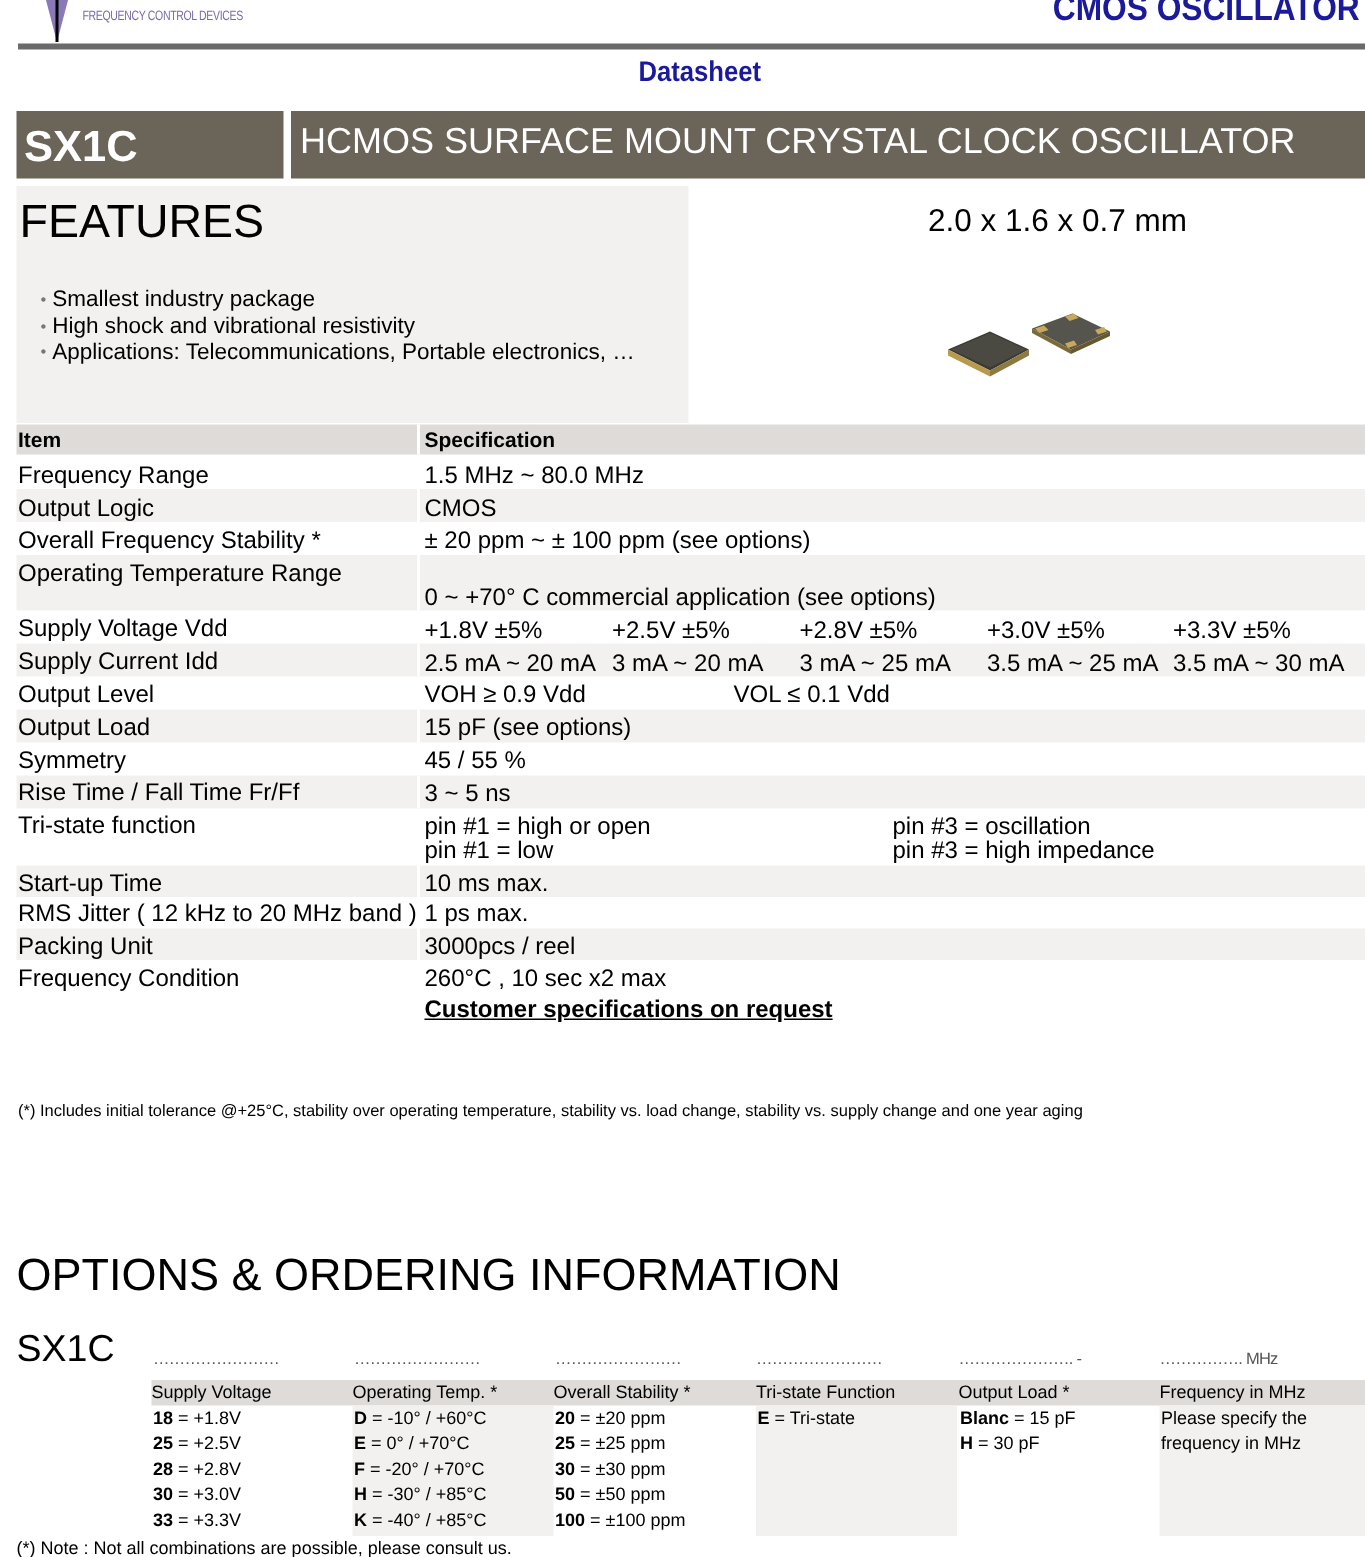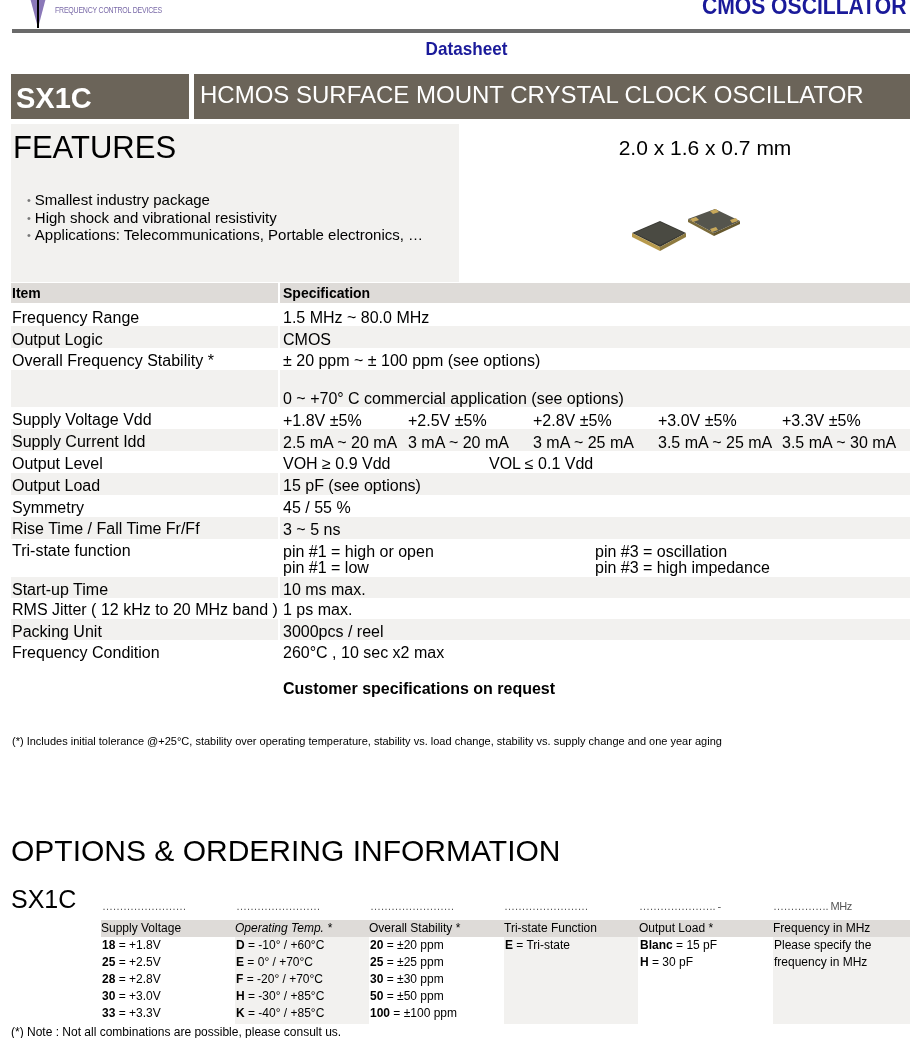--- a/index.html
+++ b/index.html
@@ -107,20 +107,21 @@
   <div class="spec-row alt" style="top:326px;height:22px;">
     <span class="c1" style="top:5px;">Output Logic</span>
     <div class="col-sep"></div>
     <span class="c2" style="top:5px;">CMOS</span>
   </div>
   <div class="spec-row" style="top:348px;height:22px;">
     <span class="c1" style="top:4px;">Overall Frequency Stability *</span>
     <span class="c2" style="top:4px;">± 20 ppm  ~  ± 100 ppm (see options)</span>
   </div>
   <div class="spec-row alt" style="top:370px;height:37px;">
+    <span class="c1" style="top:4px;">Operating Temperature Range</span>
     <div class="col-sep"></div>
     <span class="c2" style="top:20px;">0 ~ +70° C commercial application (see options)</span>
   </div>
   <div class="spec-row" style="top:407px;height:22px;">
     <span class="c1" style="top:4px;">Supply Voltage Vdd</span>
     <span class="vcell" style="left:272px;top:5px;">+1.8V  ±5%</span>
     <span class="vcell" style="left:397px;top:5px;">+2.5V  ±5%</span>
     <span class="vcell" style="left:522px;top:5px;">+2.8V  ±5%</span>
     <span class="vcell" style="left:647px;top:5px;">+3.0V  ±5%</span>
     <span class="vcell" style="left:771px;top:5px;">+3.3V  ±5%</span>
@@ -172,21 +173,21 @@
   <div class="spec-row alt" style="top:619px;height:21px;">
     <span class="c1" style="top:4px;">Packing Unit</span>
     <div class="col-sep"></div>
     <span class="c2" style="top:4px;">3000pcs / reel</span>
   </div>
   <div class="spec-row" style="top:640px;height:22px;">
     <span class="c1" style="top:4px;">Frequency Condition</span>
     <span class="c2" style="top:4px;">260°C , 10 sec x2 max</span>
   </div>
   <div class="spec-row" style="top:662px;height:20px;">
-    <span class="c2" style="top:18px;font-weight:bold;">Customer specifications on request</span>
+    <span class="c2" style="top:3px;font-weight:bold;text-decoration:underline;">Customer specifications on request</span>
   </div>
 </div>
 
 <div class="abs footnote">(*) Includes initial tolerance @+25°C, stability over operating temperature, stability vs. load change, stability vs. supply change and one year aging</div>
 
 <div class="abs ord-title">OPTIONS &amp; ORDERING INFORMATION</div>
 <div class="abs ord-model">SX1C</div>
 
 <span class="ord-dots" style="left:102px;">……………………</span>
 <span class="ord-dots" style="left:236px;">……………………</span>
@@ -203,21 +204,21 @@
     <div><b>18</b> = <span>+1.8V</span></div>
     <div><b>25</b> = <span>+2.5V</span></div>
     <div><b>28</b> = <span>+2.8V</span></div>
     <div><b>30</b> = <span>+3.0V</span></div>
     <div><b>33</b> = <span>+3.3V</span></div>
   </div>
 </div>
 
 <div class="ord-col" style="left:235px;">
   <div class="bodybg" style="background:#f2f1ef;"></div>
-  <div class="h" style="position:relative;font-style:italic;">Operating Temp. *</div>
+  <div class="h" style="position:relative;">Operating Temp. *</div>
   <div class="rows">
     <div><b>D</b> = <span>-10° / +60°C</span></div>
     <div><b>E</b> = <span>0° / +70°C</span></div>
     <div><b>F</b> = <span>-20° / +70°C</span></div>
     <div><b>H</b> = <span>-30° / +85°C</span></div>
     <div><b>K</b> = <span>-40° / +85°C</span></div>
   </div>
 </div>
 
 <div class="ord-col" style="left:369px;">

